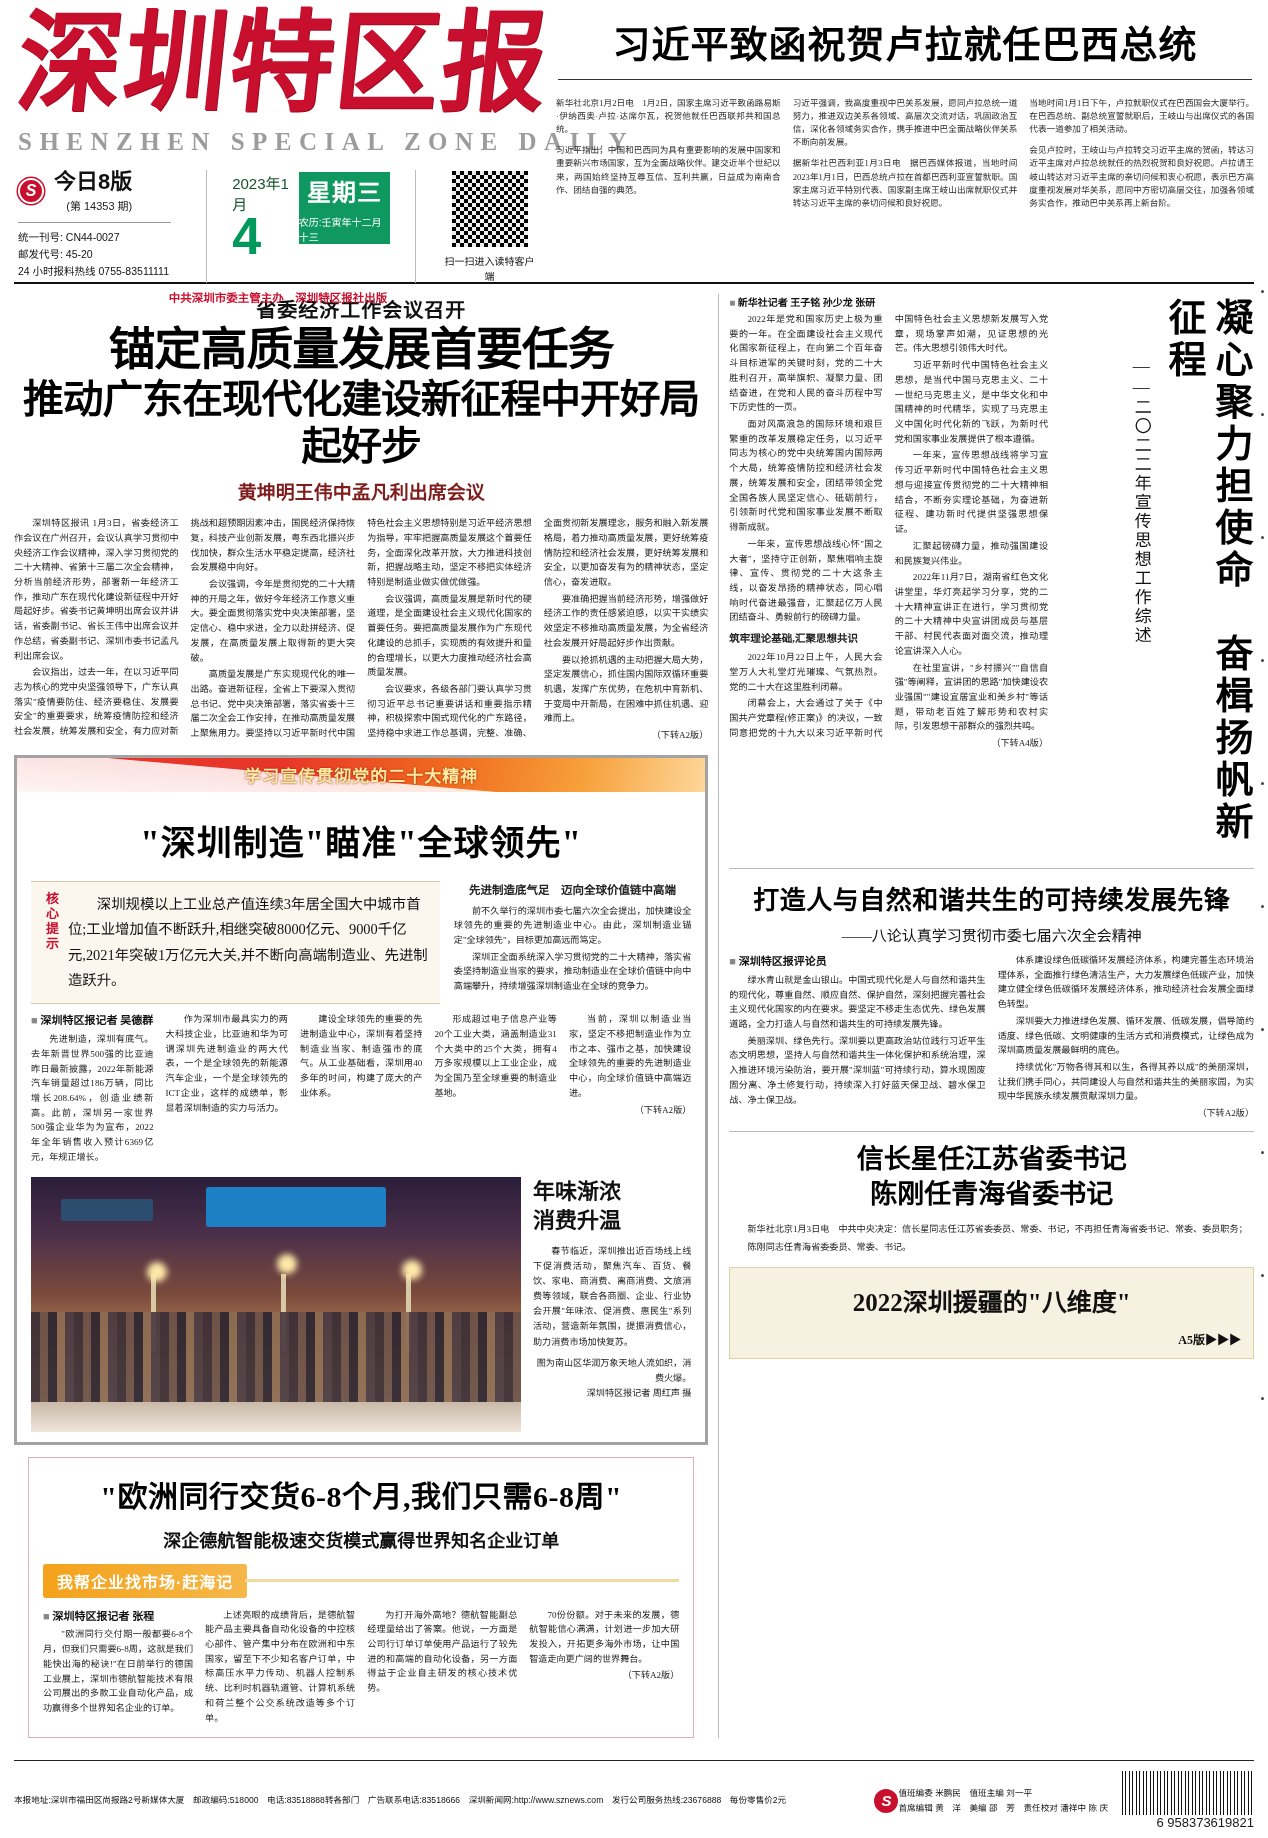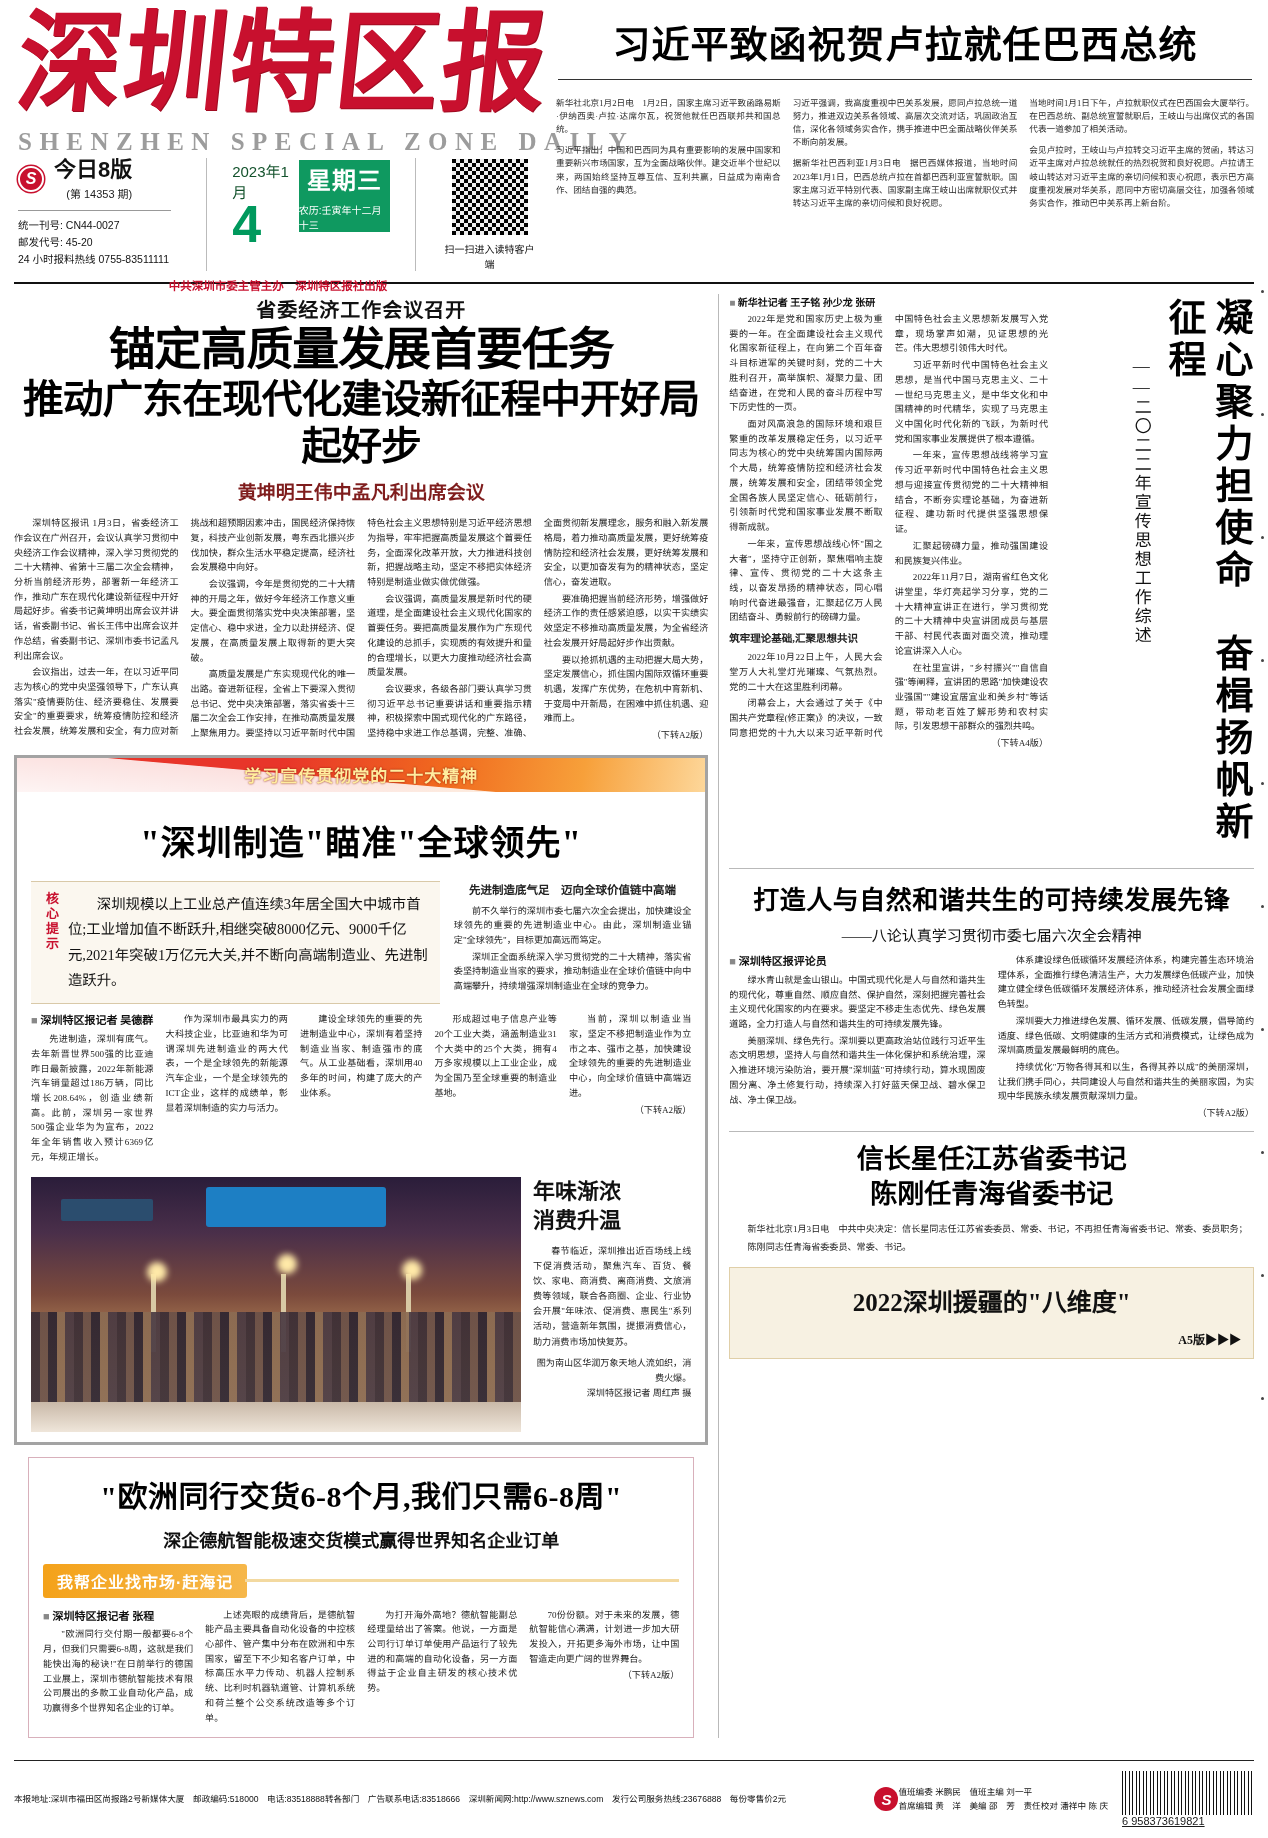--- a/index.html
+++ b/index.html
@@ -24,21 +24,21 @@
     color:#c8102e; letter-spacing:2px;
     transform:skewX(-6deg) scaleY(1.06);
     text-shadow:1px 1px 0 #a00c22;
     white-space:nowrap;
   }
   .logo-en {
     font-family:"Liberation Serif", serif;
     font-weight:bold; font-size:25px; letter-spacing:7.5px;
     color:#9c9c9c; margin-top:8px; white-space:nowrap;
   }
-  .mh-info { display:flex; align-items:flex-start; margin-top:2px; gap:11px; }
+  .mh-info { display:flex; align-items:flex-start; margin-top:14px; gap:11px; }
   .mi-col1 { width:200px; padding-right:10px; }
   .mi-badge-row { display:flex; align-items:center; gap:10px; }
   .seal {
     width:26px; height:26px; border-radius:50%;
     background:#c8102e; position:relative; flex:none;
     border:2px solid #fff; box-shadow:0 0 0 1.5px #c8102e;
   }
   .seal::after {
     content:"S"; position:absolute; inset:0; color:#fff;
     font-size:16px; font-weight:bold; display:flex;
@@ -242,21 +242,21 @@
   .foot-left { font-family:"Liberation Sans", sans-serif; font-size:8.6px; color:#111; flex:1; line-height:1.5; }
   .foot-mid { display:flex; align-items:center; }
   .foot-seal { width:24px; height:24px; border-radius:50%; background:#c8102e; position:relative; flex:none;}
   .foot-seal::after{content:"S"; position:absolute; inset:0; color:#fff; font-size:15px; font-weight:bold;
     display:flex; align-items:center; justify-content:center; font-family:"Liberation Sans", sans-serif; font-style:italic;}
   .foot-credits { font-family:"Liberation Sans", sans-serif; font-size:8.6px; line-height:1.65; color:#111; }
   .barcode {
     width:132px; height:44px; flex:none;
     background:repeating-linear-gradient(90deg,#111 0 1.5px,#fff 1.5px 3px,#111 3px 4px,#fff 4px 7px);
   }
-  .barcode-num { font-family:"Liberation Sans", sans-serif; font-size:11px; text-align:left;text-decoration:underline; }
+  .barcode-num { font-family:"Liberation Sans", sans-serif; font-size:13px; text-align:right; }
   .dotcol { position:absolute; right:3px; top:290px; width:4px; }
   .dotcol i { display:block; width:3px; height:3px; background:#444; border-radius:50%; margin-bottom:120px;}
 </style>
 </head>
 <body>
 
 <div class="page">
 
   <div class="masthead">
 

